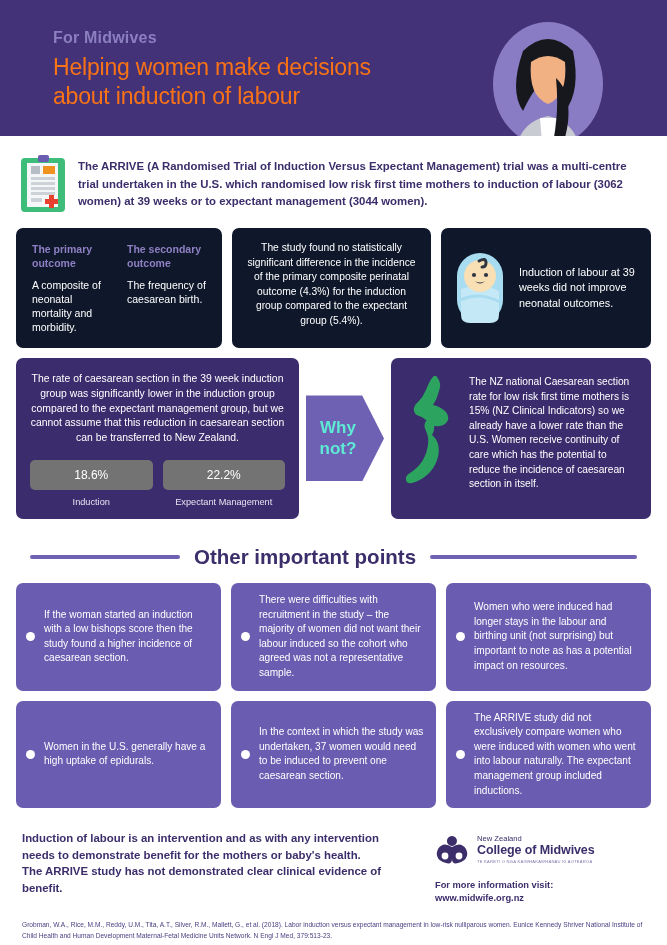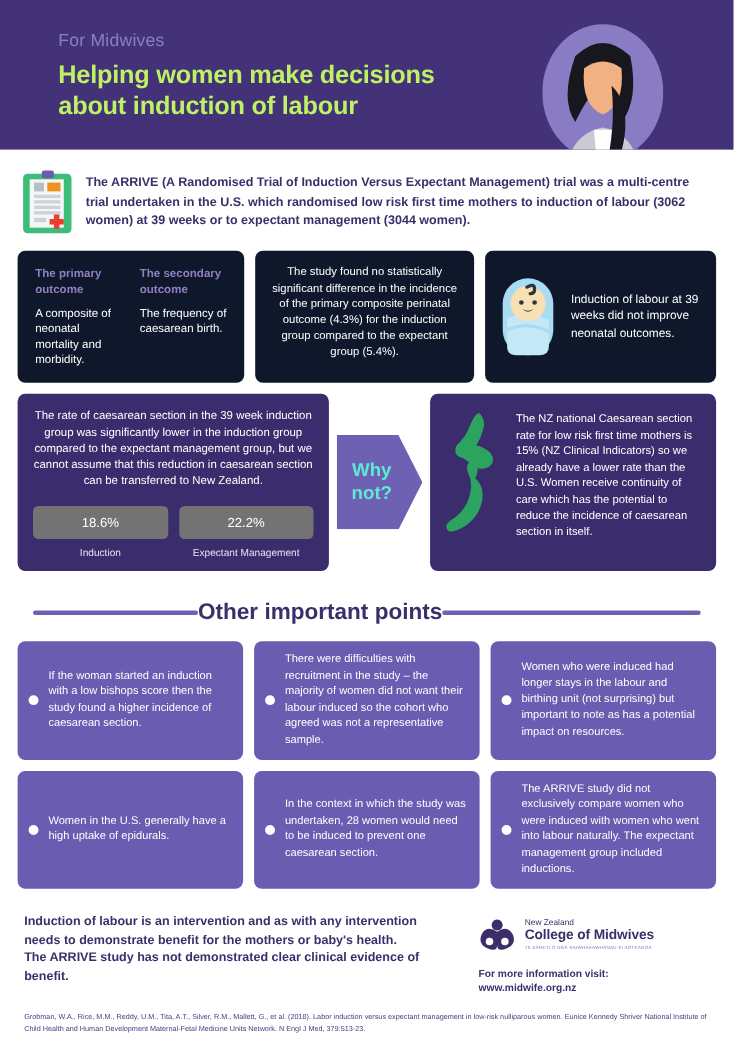--- a/index.html
+++ b/index.html
@@ -15,28 +15,28 @@
   .header {
     position: relative;
     height: 136px;
     background: #433277;
     overflow: hidden;
   }
   .header-text { position: absolute; left: 53px; top: 28px; }
   .eyebrow {
     color: #8c7fc0;
     font-size: 16px;
-    font-weight: normal;
+    font-weight: bold;
     letter-spacing: .2px;
     line-height: 20px;
   }
   .headline {
-    color: #bef264;
+    color: #f97316;
     font-size: 23px;
-    font-weight: bold;
+    font-weight: normal;
     line-height: 29px;
     letter-spacing: -.2px;
     margin-top: 5px;
     white-space: pre-line;
   }
   .avatar-wrap {
     position: absolute;
     right: 64px; top: 18px;
     width: 110px; height: 136px;
   }
@@ -167,20 +167,21 @@
     gap: 6px;
     color: #fff;
   }
   .nz-map { flex: 0 0 auto; width: 62px; }
   .nz-text { font-size: 10.2px; line-height: 14.6px; font-weight: 500; padding-top: 4px; }
 
   
   .section-head {
     display: flex;
     align-items: center;
+    gap: 14px;
     padding: 26px 30px 0 30px;
   }
   .rule { height: 4px; background: #6e61b4; flex: 1; border-radius: 2px; }
   .rule.left { max-width: 150px; }
   .section-title {
     color: #3c2e6b;
     font-size: 20.5px;
     font-weight: bold;
     white-space: nowrap;
   }
@@ -372,21 +373,21 @@
     <div class="point-card">
       <div class="bullet"></div>
       <div class="point-text">Women who were induced had longer stays in the labour and birthing unit (not surprising) but important to note as has a potential impact on resources.</div>
     </div>
     <div class="point-card">
       <div class="bullet"></div>
       <div class="point-text">Women in the U.S. generally have a high uptake of epidurals.</div>
     </div>
     <div class="point-card">
       <div class="bullet"></div>
-      <div class="point-text">In the context in which the study was undertaken, 28 women would need to be induced to prevent one caesarean section.</div>
+      <div class="point-text">In the context in which the study was undertaken, 37 women would need to be induced to prevent one caesarean section.</div>
     </div>
     <div class="point-card">
       <div class="bullet"></div>
       <div class="point-text">The ARRIVE study did not exclusively compare women who were induced with women who went into labour naturally. The expectant management group included inductions.</div>
     </div>
   </div>
 
   <div class="footer">
     <div class="footer-statement">Induction of labour is an intervention and as with any intervention
 needs to demonstrate benefit for the mothers or baby's health.

